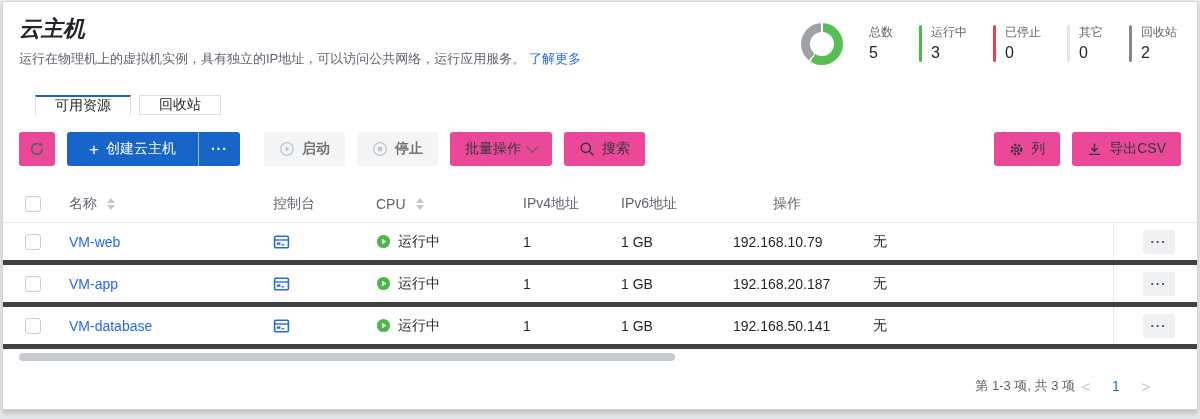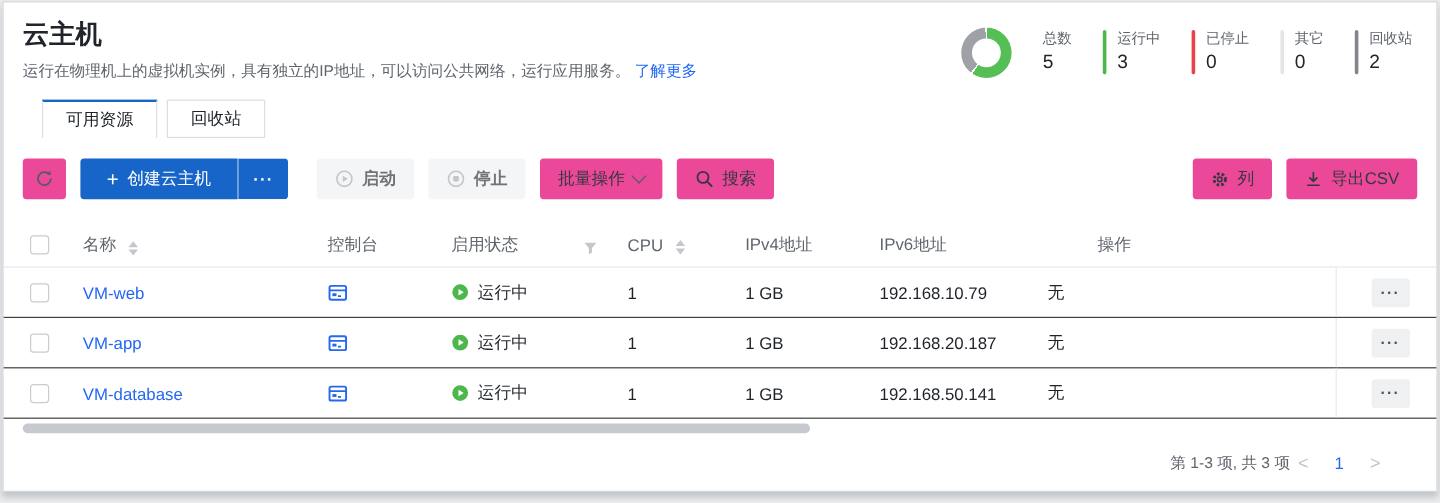--- a/index.html
+++ b/index.html
@@ -12,33 +12,33 @@
   .card {
     position:relative;
     width:1196px; height:409px;
     margin:1px auto 0;
     background:#fff;
     border:1px solid #d2d4d8;
     box-shadow:0 4px 5px rgba(30,35,40,.18);
   }
   
   .top { display:flex; justify-content:space-between; padding:13px 16px 0 16px; }
-  .page-title { font-size:22px; font-weight:700; color:#21242a; line-height:28px; }
+  .page-title { font-size:22px; font-weight:700; color:#21242a; line-height:28px;font-style:italic; }
   .page-desc { margin-top:7px; font-size:13px; color:#60656d; }
   .learn-more { color:#2468f2; text-decoration:none; cursor:pointer; }
   .stats { display:flex; align-items:center; margin-top:4px; padding-right:4px; }
   .donut { width:42px; height:42px; border-radius:50%; position:relative; background:#e5e6e8; }
   .donut::after { content:""; position:absolute; inset:9px; background:#fff; border-radius:50%; }
   .stat { display:flex; margin-left:26px; }
   .stat:first-of-type { margin-left:10px; }
   .stat-bar { width:3px; border-radius:2px; background:transparent; margin-right:9px; }
   .stat-label { font-size:12px; color:#60656d; line-height:15px; }
   .stat-value { font-size:16px; color:#21242a; margin-top:4px; line-height:18px; }
   
-  .tabs { display:flex; gap:8px; padding:0 32px; margin-top:15px; height:32px; }
+  .tabs { display:flex; gap:8px; padding:0 32px; margin-top:15px; height:32px;align-items:flex-end; }
   .tab { padding:0 19px; font-size:14px; display:flex; align-items:center; background:#fff;
          border:1px solid #dcdee2; cursor:pointer; }
   .tab.active { border-top:2px solid #1765c8; border-bottom:none; color:#21242a; }
   
   .toolbar { display:flex; align-items:center; padding:17px 16px 0 16px; }
   .btn { height:34px; border:none; border-radius:3px; font-size:14px; cursor:pointer;
          display:inline-flex; align-items:center; gap:7px; padding:0 15px;
          background:#ec4899; color:#34383f; font-family:inherit; }
   .btn + .btn, .btn-split + .btn, .btn + .btn-split { margin-left:12px; }
   .btn-icononly { width:36px; justify-content:center; padding:0; }
@@ -52,22 +52,22 @@
   .gap-lg { margin-left:24px !important; }
   .spacer { flex:1; }
   .plus-icon { font-size:17px; line-height:1; font-weight:400; }
   .chevron { width:9px; height:9px; border-right:1.5px solid #565b63; border-bottom:1.5px solid #565b63;
              transform:rotate(45deg) translate(-2px,-2px); display:inline-block; }
   
   .table { margin-top:19px; }
   .grid { display:grid; grid-template-columns:50px 204px 103px 147px 98px 112px 140px 143px 113px 90px;
           align-items:center; }
   .thead { height:38px; border-bottom:1px solid #e6e8eb; color:#60656d; font-size:14px; }
-  .trow { height:42px; border-bottom:1px solid #404040; font-size:14px; }
-  .cell { padding-left:16px; display:flex; align-items:flex-end; gap:6px; }
+  .trow { height:42px; border-bottom:5px solid #404040; font-size:14px; }
+  .cell { padding-left:16px; display:flex; align-items:center; gap:6px; }
   .cell-check { padding-left:22px; }
   .checkbox { width:16px; height:16px; border:1px solid #c9ccd1; border-radius:3px; background:#fff;
               display:inline-block; cursor:pointer; }
   .name-link { color:#2468f2; text-decoration:none; cursor:pointer; }
   .sorter { display:inline-flex; flex-direction:column; gap:2px; margin-left:4px; cursor:pointer; }
   .caret-up { width:0; height:0; border-left:4px solid transparent; border-right:4px solid transparent;
               border-bottom:5px solid #c4c7cc; }
   .caret-down { width:0; height:0; border-left:4px solid transparent; border-right:4px solid transparent;
                 border-top:5px solid #c4c7cc; }
   .filter-push { margin-left:auto; margin-right:9px; cursor:pointer; display:flex; }
@@ -238,28 +238,20 @@
         <span>名称</span>
         <span class="sorter">
             <i class="caret-up"></i>
             <i class="caret-down"></i>
           </span>
       </div>
       <div class="cell">
         <span>控制台</span>
       </div>
       <div class="cell">
-        <span>启用状态</span>
-        <span class="filter-push">
-          <svg width="12" height="12" viewBox="0 0 12 12">
-              <path d="M1 1.2 h10 L7.3 5.6 v4 L4.7 10.8 V5.6 Z" fill="#c4c7cc"></path>
-            </svg>
-        </span>
-      </div>
-      <div class="cell">
         <span>CPU</span>
         <span class="sorter">
             <i class="caret-up"></i>
             <i class="caret-down"></i>
           </span>
       </div>
       <div class="cell">
         <span>IPv4地址</span>
       </div>
       <div class="cell">

